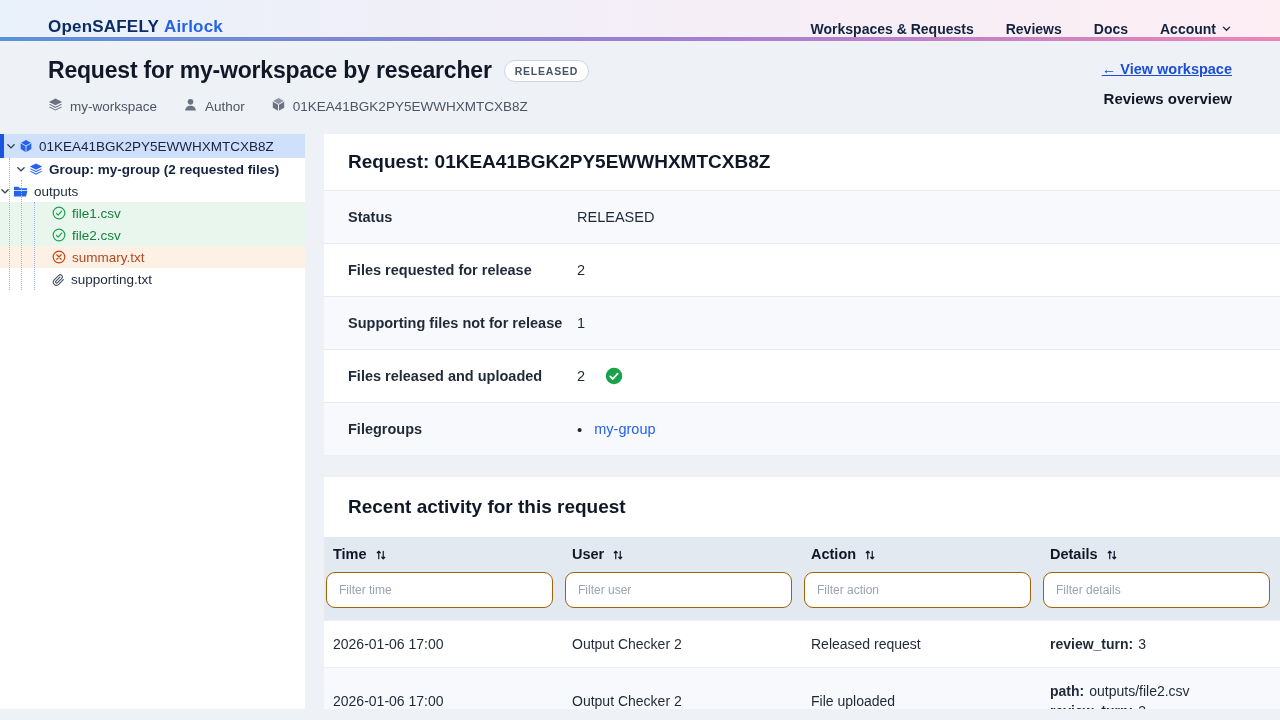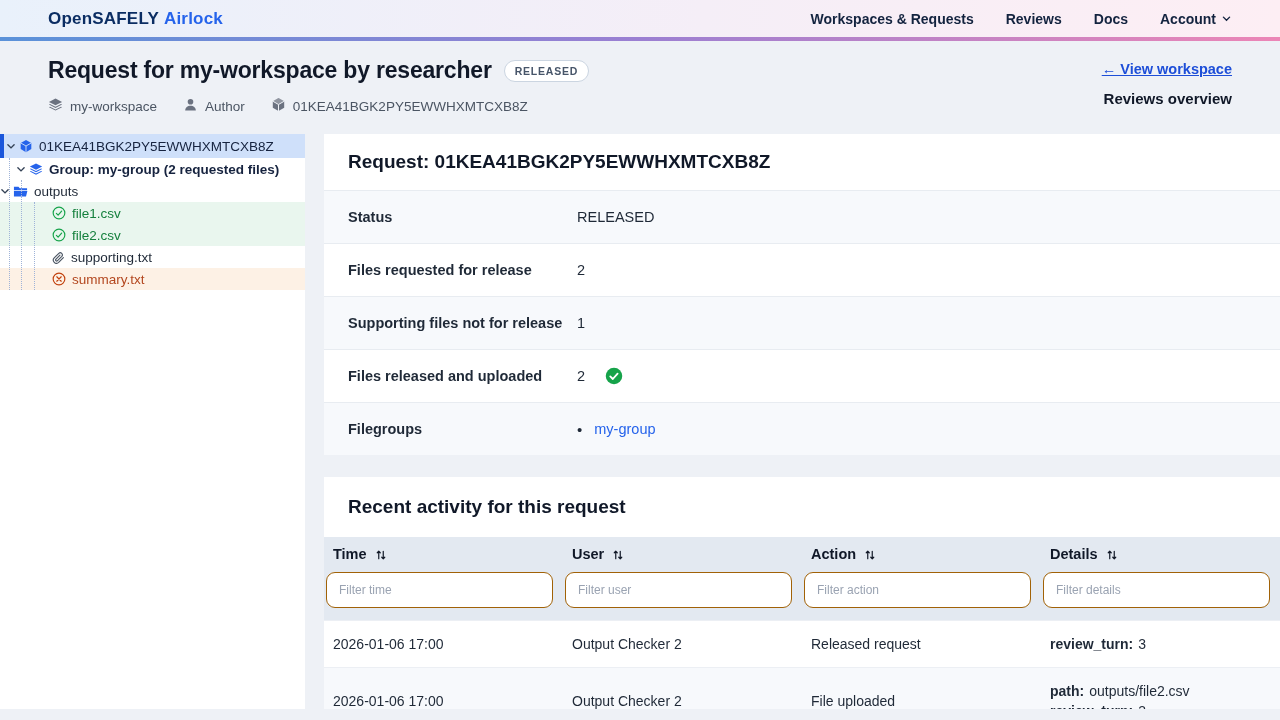--- a/index.html
+++ b/index.html
@@ -7,21 +7,21 @@
   body {
     font-family: "Liberation Sans", sans-serif;
     background: #eef1f6;
     color: #1f2937;
   }
 
   
   .topnav {
     height: 41px;
     display: flex;
-    align-items: center;
+    align-items: flex-end;
     justify-content: space-between;
     padding: 0 48px;
     background: linear-gradient(90deg, #e9f1fb 0%, #f5eef7 55%, #fdeef4 100%);
     border-bottom: 4px solid;
     border-image: linear-gradient(90deg, #5a92d9 0%, #9b7fd2 50%, #ec86b6 100%) 1;
   }
   .brand { font-size: 17px; font-weight: 700; letter-spacing: 0.2px; cursor: pointer; }
   .brand .p1 { color: #0b2d63; }
   .brand .p2 { color: #2563eb; margin-left: 5px; }
   .nav-items { display: flex; align-items: center; gap: 32px; margin-left: 8px; }
@@ -286,37 +286,37 @@
       <div class="tree-row t-depth3 t-approved">
         <span class="ticon">
           <svg width="14" height="14" viewBox="0 0 24 24" fill="none" stroke="currentColor" stroke-width="2">
               <circle cx="12" cy="12" r="10"></circle>
               <path d="M7.5 12.6l3 3 6-7" stroke-linecap="round" stroke-linejoin="round"></path>
             </svg>
         </span>
         <span>file2.csv</span>
       </div>
 
-      <div class="tree-row t-depth3 t-supporting">
-        <span class="ticon">
-          <svg width="13" height="13" viewBox="0 0 24 24" fill="none" stroke="currentColor" stroke-width="2.1" stroke-linecap="round">
-              <path d="M21 12.3l-8.7 8.7a5.8 5.8 0 01-8.2-8.2L12.6 4.3a3.9 3.9 0 015.5 5.5l-8.3 8.3a2 2 0 01-2.8-2.8l7.7-7.7"></path>
-            </svg>
-        </span>
-        <span>supporting.txt</span>
-      </div>
-
       <div class="tree-row t-depth3 t-rejected">
         <span class="ticon">
           <svg width="14" height="14" viewBox="0 0 24 24" fill="none" stroke="currentColor" stroke-width="2">
               <circle cx="12" cy="12" r="10"></circle>
               <path d="M8.2 8.2l7.6 7.6M15.8 8.2l-7.6 7.6" stroke-linecap="round"></path>
             </svg>
         </span>
         <span>summary.txt</span>
+      </div>
+
+      <div class="tree-row t-depth3 t-supporting">
+        <span class="ticon">
+          <svg width="13" height="13" viewBox="0 0 24 24" fill="none" stroke="currentColor" stroke-width="2.1" stroke-linecap="round">
+              <path d="M21 12.3l-8.7 8.7a5.8 5.8 0 01-8.2-8.2L12.6 4.3a3.9 3.9 0 015.5 5.5l-8.3 8.3a2 2 0 01-2.8-2.8l7.7-7.7"></path>
+            </svg>
+        </span>
+        <span>supporting.txt</span>
       </div>
 
       <div class="guide g1"></div>
       <div class="guide g2"></div>
       <div class="guide g3"></div>
     </div>
   </aside>
 
   <main class="main">
 

